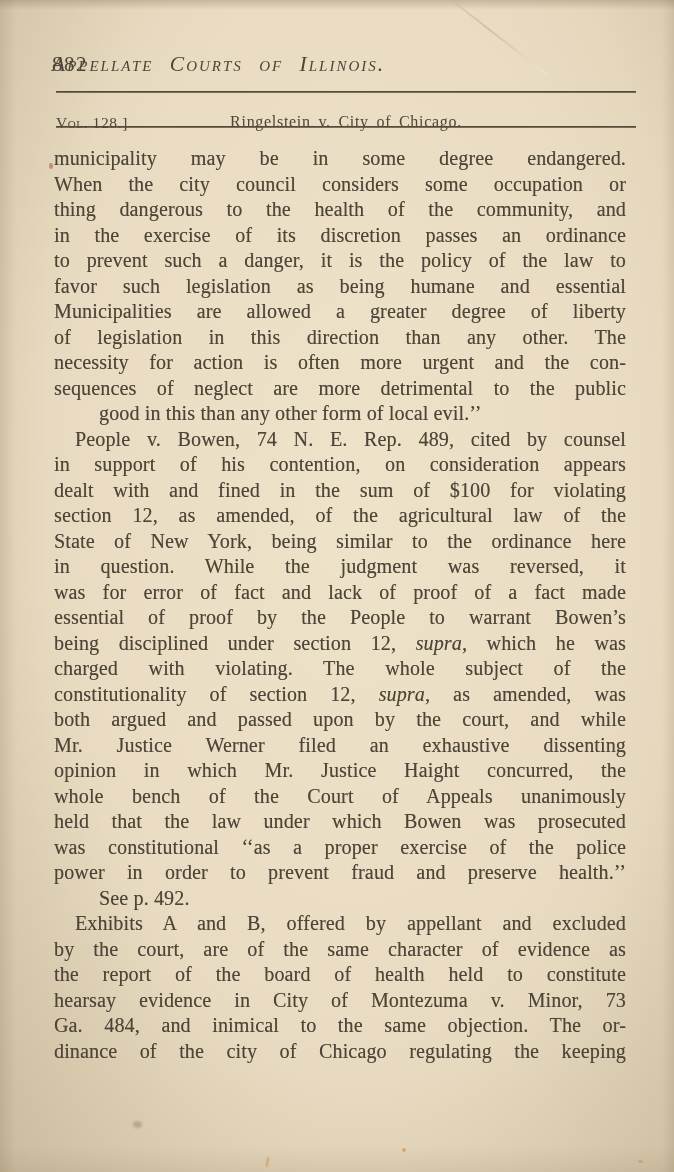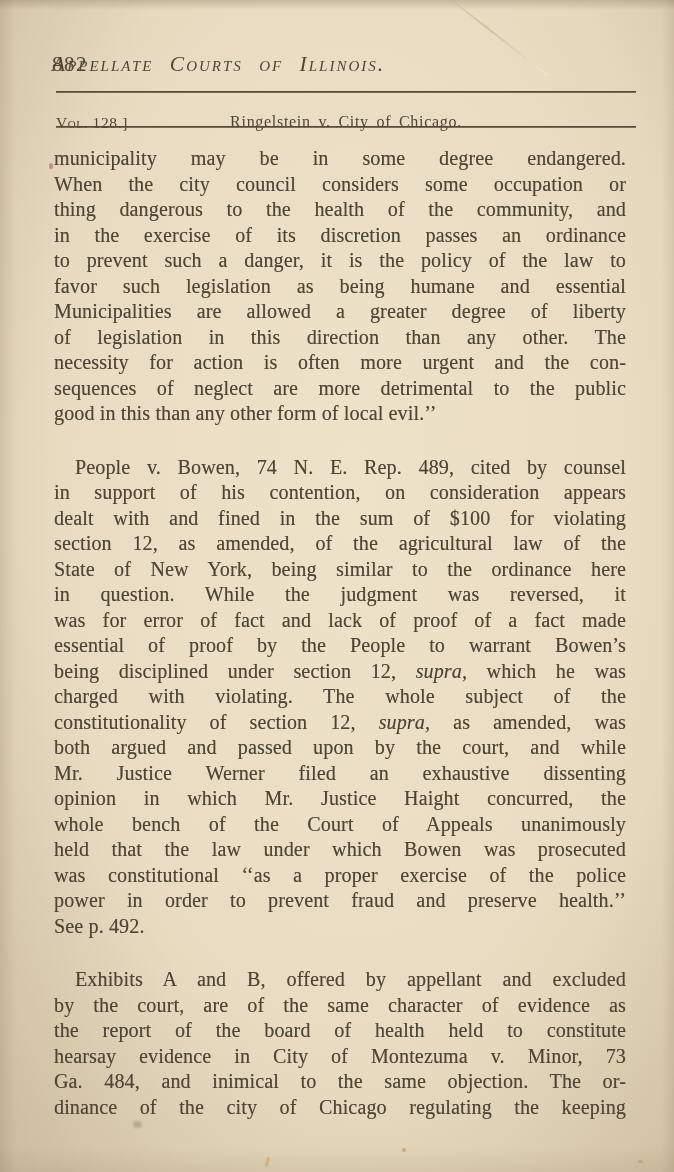--- a/index.html
+++ b/index.html
@@ -68,22 +68,22 @@
   }
 
   
   .body-text {
     position: absolute; left: 54px; top: 146px; width: 572px;
     font-size: 20px; line-height: 25.5px; letter-spacing: 0.15px;
     text-shadow: 0.2px 0.2px 0.4px rgba(70,60,45,0.45);
   }
   .para { margin: 0; }
   .line { text-align: justify; text-align-last: justify; }
-  .line.short { text-align-last: left; }
-  .para.indent .line:first-child { text-indent: 21px; margin-top: 28px; }
+  .line.short { text-align-last: left; margin-left: 45px; }
+  .para.indent .line:first-child { text-indent: 21px; }
   .it { font-style: italic; }
 </style>
 </head>
 <body>
 
 <div class="page">
   <div class="vignette"></div>
   <div class="crease"></div>
   <div class="speck s1"></div>
   <div class="speck s2"></div>

